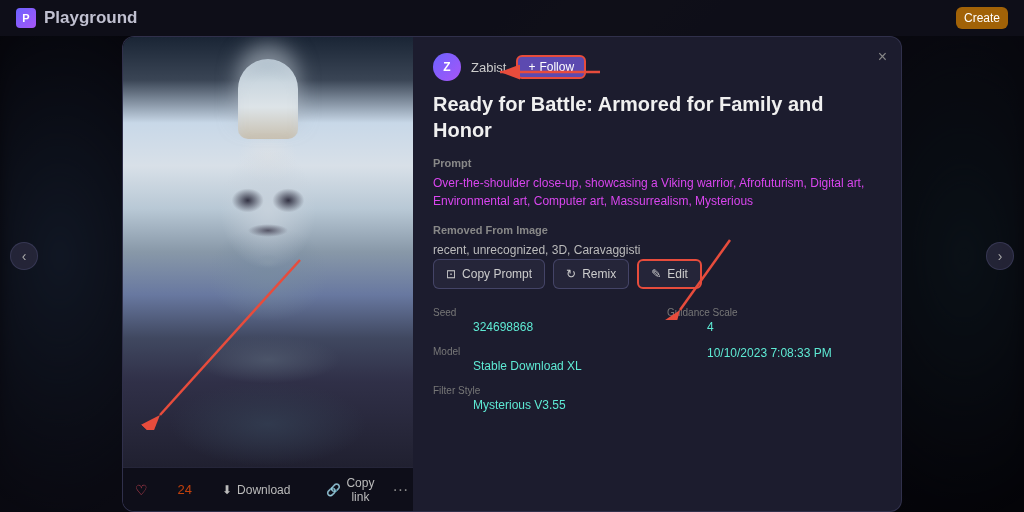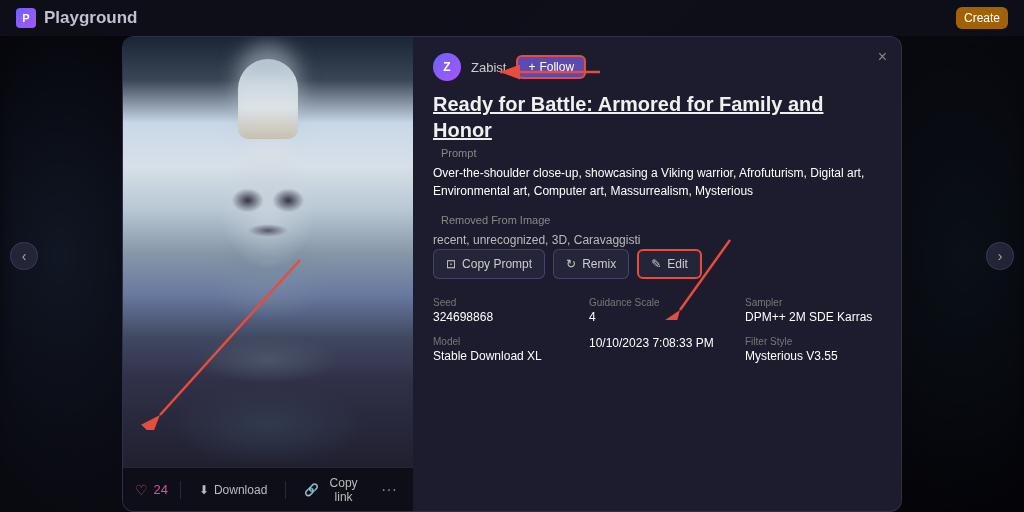--- a/index.html
+++ b/index.html
@@ -251,21 +251,22 @@
       color: #bbb;
     }
 
     .heart-icon {
       color: #cc4455;
       font-size: 14px;
     }
 
     .like-count {
       font-size: 13px;
-      color: #ec4899;
+      color: #c2410c;
+      margin-left: 24px;
     }
 
     .divider-v {
       width: 1px;
       height: 18px;
       background: rgba(100,100,150,0.3);
       margin: 0 4px;
     }
 
     .action-btn-small {
@@ -336,35 +337,33 @@
       display: flex;
       align-items: center;
       gap: 4px;
     }
 
     .title {
       font-size: 20px;
       font-weight: 700;
       color: #f0f0f0;
       line-height: 1.3;
-      margin-bottom: 4px;
-      text-decoration: underline;
+      margin-bottom: 14px;
     }
 
     .section-label {
       font-size: 11px;
       color: #888;
       margin-bottom: 5px;
-      font-weight: 400;
-      margin-left: 8px;
+      font-weight: 700;
     }
 
     .prompt-text {
       font-size: 12px;
-      color: #ffffff;
+      color: #d946ef;
       line-height: 1.5;
       margin-bottom: 14px;
     }
 
     .removed-text {
       font-size: 12px;
       color: #bbb;
       line-height: 1.5;
     }
 
@@ -386,35 +385,36 @@
       background: rgba(40,40,60,0.8);
       color: #ccc;
     }
 
     .action-btn.edit-btn {
       border: 2px solid #e74c3c;
     }
 
     .meta-grid {
       display: grid;
-      grid-template-columns: 1fr 1fr 1fr;
+      grid-template-columns: 1fr 1fr;
       gap: 12px 20px;
     }
 
     .meta-item {}
 
     .meta-label {
       font-size: 10px;
       color: #777;
       margin-bottom: 2px;
     }
 
     .meta-value {
       font-size: 12px;
-      color: #ffffff;
+      color: #5eead4;
+      margin-left: 40px;
     }
 
     
     .annotation-arrow {
       position: absolute;
       pointer-events: none;
       z-index: 50;
     }
 
     
@@ -539,24 +539,20 @@
       <div class="meta-grid">
         <div class="meta-item">
           <div class="meta-label">Seed</div>
           <div class="meta-value">324698868</div>
         </div>
         <div class="meta-item">
           <div class="meta-label">Guidance Scale</div>
           <div class="meta-value">4</div>
         </div>
         <div class="meta-item">
-          <div class="meta-label">Sampler</div>
-          <div class="meta-value">DPM++ 2M SDE Karras</div>
-        </div>
-        <div class="meta-item">
           <div class="meta-label">Model</div>
           <div class="meta-value">Stable Download XL</div>
         </div>
         <div class="meta-item">
           <div class="meta-value">10/10/2023 7:08:33 PM</div>
         </div>
         <div class="meta-item">
           <div class="meta-label">Filter Style</div>
           <div class="meta-value">Mysterious V3.55</div>
         </div>

